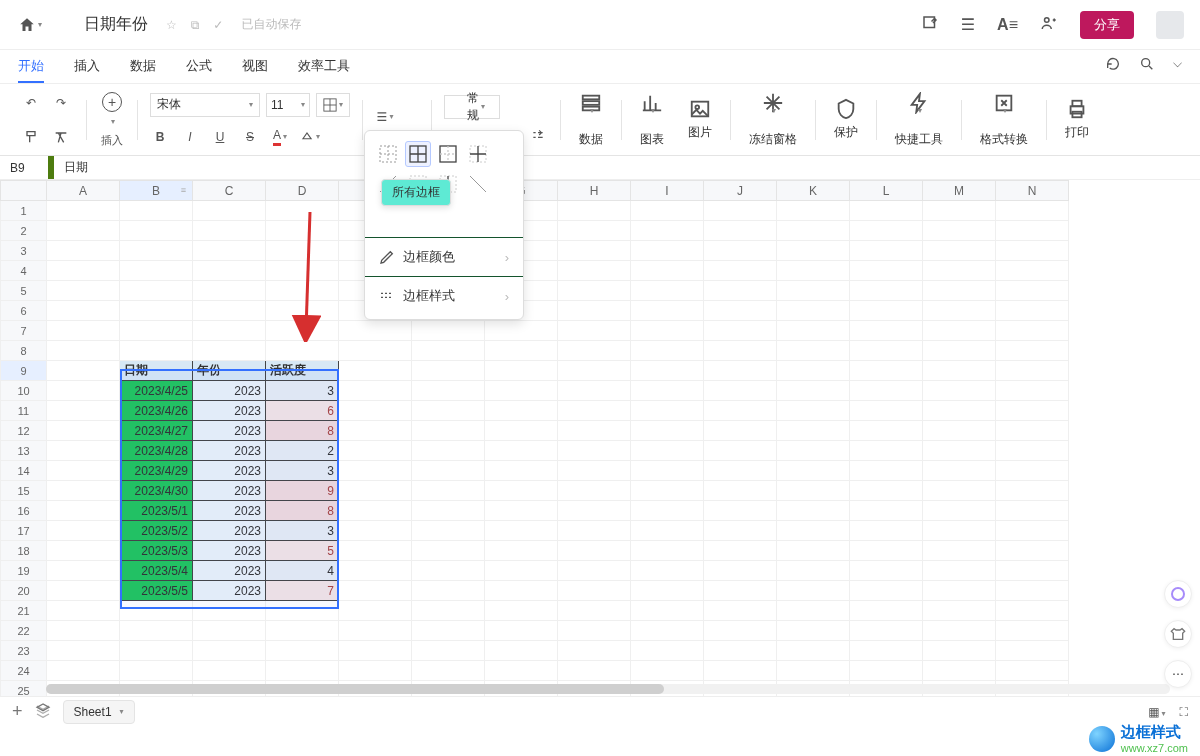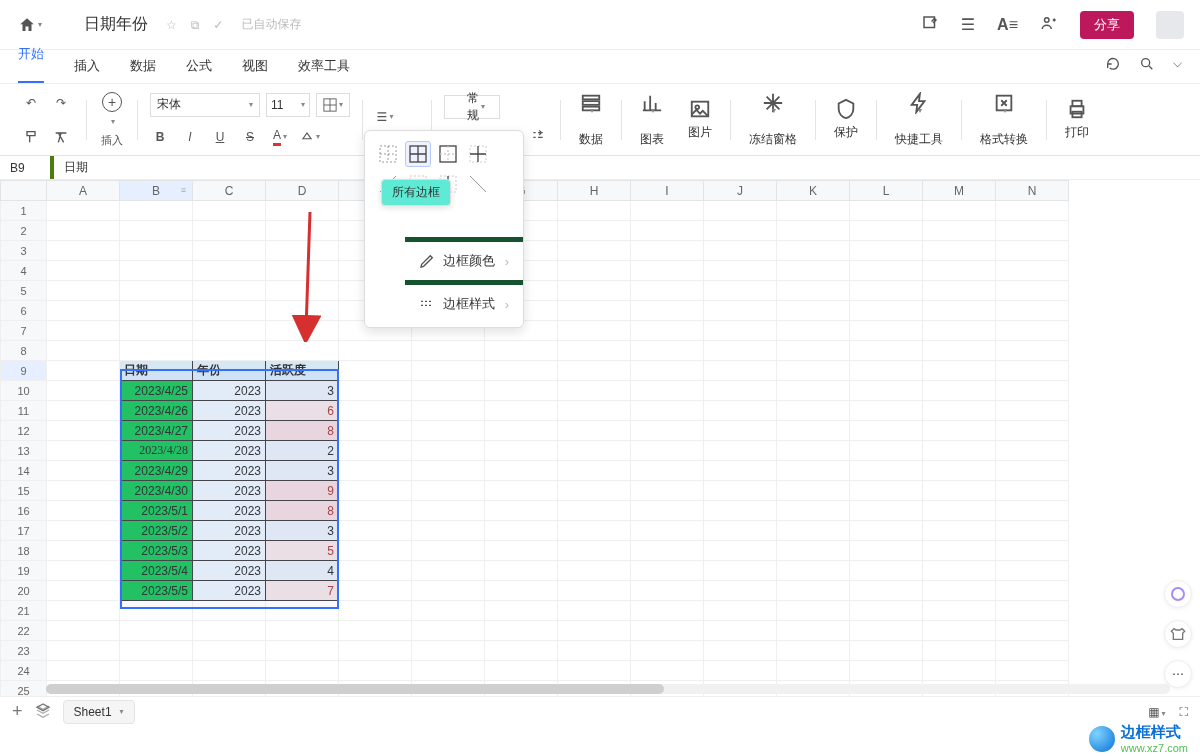--- a/index.html
+++ b/index.html
@@ -14,21 +14,21 @@
   .title-icons span { cursor: pointer; }
   .autosave { color: #bbb; font-size: 12px; margin-left: 4px; }
   .title-right { margin-left: auto; display: flex; align-items: center; gap: 22px; color: #555; }
   .title-right > span { cursor: pointer; font-size: 16px; }
   .share-btn { background: #be185d; color: #fff; padding: 5px 14px; border-radius: 4px; border: none; cursor: pointer; font-size: 13px; }
   .avatar { width: 28px; height: 28px; background: #e6e8eb; border-radius: 4px; }
   
   
   .menu-tabs { height: 34px; display: flex; align-items: flex-end; padding: 0 18px; gap: 30px; border-bottom: 1px solid #eee; position: relative; }
   .menu-tab { padding-bottom: 8px; cursor: pointer; color: #333; font-size: 13px; }
-  .menu-tab.active { color: #3370ff; border-bottom: 2px solid #3370ff; padding-bottom: 18px; }
+  .menu-tab.active { color: #3370ff; border-bottom: 2px solid #3370ff; padding-bottom: 6px; }
   .menu-right-icons { position: absolute; right: 18px; bottom: 8px; display:flex; gap:18px; color:#555; }
   .menu-right-icons span { cursor:pointer; }
   
   
   .toolbar { height: 72px; display: flex; align-items: center; padding: 0 12px; border-bottom: 1px solid #e4e4e4; gap: 0; }
   .tb-group { display: flex; flex-direction: column; align-items: center; padding: 0 8px; height: 56px; justify-content: space-between; }
   .tb-row { display: flex; align-items: center; gap: 8px; }
   .tb-icon { width: 22px; height: 22px; display: flex; align-items: center; justify-content: center; cursor: pointer; color: #555; }
   .tb-label { font-size: 11px; color: #555; margin-top: 2px; }
   .divider { width: 1px; height: 40px; background: #e4e4e4; margin: 0 6px; }
@@ -42,26 +42,26 @@
   .big-toolbar-item svg, .big-toolbar-item .icon-box { width:22px; height:22px; }
   .big-toolbar-item .lbl { font-size:12px; color:#333; }
   .num-select { width:56px; height:24px; border:1px solid #ddd; display:flex; align-items:center; justify-content:space-between; padding:0 22px; cursor:pointer; font-size:12px; background:#fff;}
   
   
   .border-dropdown { position: absolute; left: 364px; top: 130px; width: 160px; background: #fff; border: 1px solid #ddd; border-radius: 6px; box-shadow: 0 4px 12px rgba(0,0,0,0.12); z-index: 1000; padding-bottom: 4px; }
   .bd-grid { display: flex; flex-wrap: wrap; padding: 10px; gap: 4px; }
   .bd-icon { width: 26px; height: 26px; display: flex; align-items: center; justify-content: center; cursor: pointer; border-radius:3px; }
   .bd-icon.highlighted { background: #eef2ff; border:1px solid #b5c9ff; }
   .bd-tooltip { position: absolute; left: 16px; top: 48px; background: #5eead4; border: 1px solid #ddd; border-radius:4px; padding: 4px 10px; font-size: 12px; box-shadow: 0 2px 6px rgba(0,0,0,0.12); z-index: 1001; }
-  .bd-menu-item { display: flex; align-items: center; padding: 10px 14px; cursor: pointer; font-size: 13px; color: #333; justify-content: space-between; border-top: 5px solid #14532d; margin-left: 40px; }
+  .bd-menu-item { display: flex; align-items: center; padding: 10px 14px; cursor: pointer; font-size: 13px; color: #333; justify-content: space-between; border-top: 1px solid #14532d; }
   .bd-menu-left { display:flex; align-items:center; gap:8px; }
   
   
   .formula-bar { height: 24px; display: flex; align-items: center; border-bottom: 1px solid #eee; }
-  .cell-ref { width: 54px; padding-left: 10px; font-size: 12px; color: #333; border-right: 4px solid #4d7c0f; height:100%; display:flex; align-items:center; }
+  .cell-ref { width: 54px; padding-left: 10px; font-size: 12px; color: #333; border-right: 6px solid #4d7c0f; height:100%; display:flex; align-items:center; }
   .formula-val { padding-left: 10px; font-size: 12px; }
   
   
   .grid-wrap { position: relative; height: 536px; overflow: hidden; }
   .grid { border-collapse: collapse; table-layout: fixed; }
   .grid th { background: #f7f8fa; border: 1px solid #e4e4e4; font-weight: normal; color: #666; font-size: 12px; height: 20px; position:relative; }
   .grid td { border: 1px solid #efefef; height: 20px; font-size: 12px; padding: 0 4px; }
   .corner { width: 46px; }
   .colw { width: 73px; }
   .rowh td:first-child, .rowh th:first-child { background: #f7f8fa; text-align: center; color: #666; font-size:11px; }
@@ -539,21 +539,21 @@
           <td></td>
           <td></td>
           <td></td>
           <td></td>
           <td></td>
           <td></td>
         </tr>
         <tr class="rowh">
           <td>13</td>
           <td></td>
-          <td class="col-date" style="border: 1px solid rgb(68, 68, 68); font-family: Liberation Serif, serif;">2023/4/28</td>
+          <td class="col-date" style="border: 1px solid rgb(68, 68, 68);">2023/4/28</td>
           <td class="col-year" style="border: 1px solid rgb(68, 68, 68);">2023</td>
           <td class="col-act-low" style="border: 1px solid rgb(68, 68, 68);">2</td>
           <td></td>
           <td></td>
           <td></td>
           <td></td>
           <td></td>
           <td></td>
           <td></td>
           <td></td>

